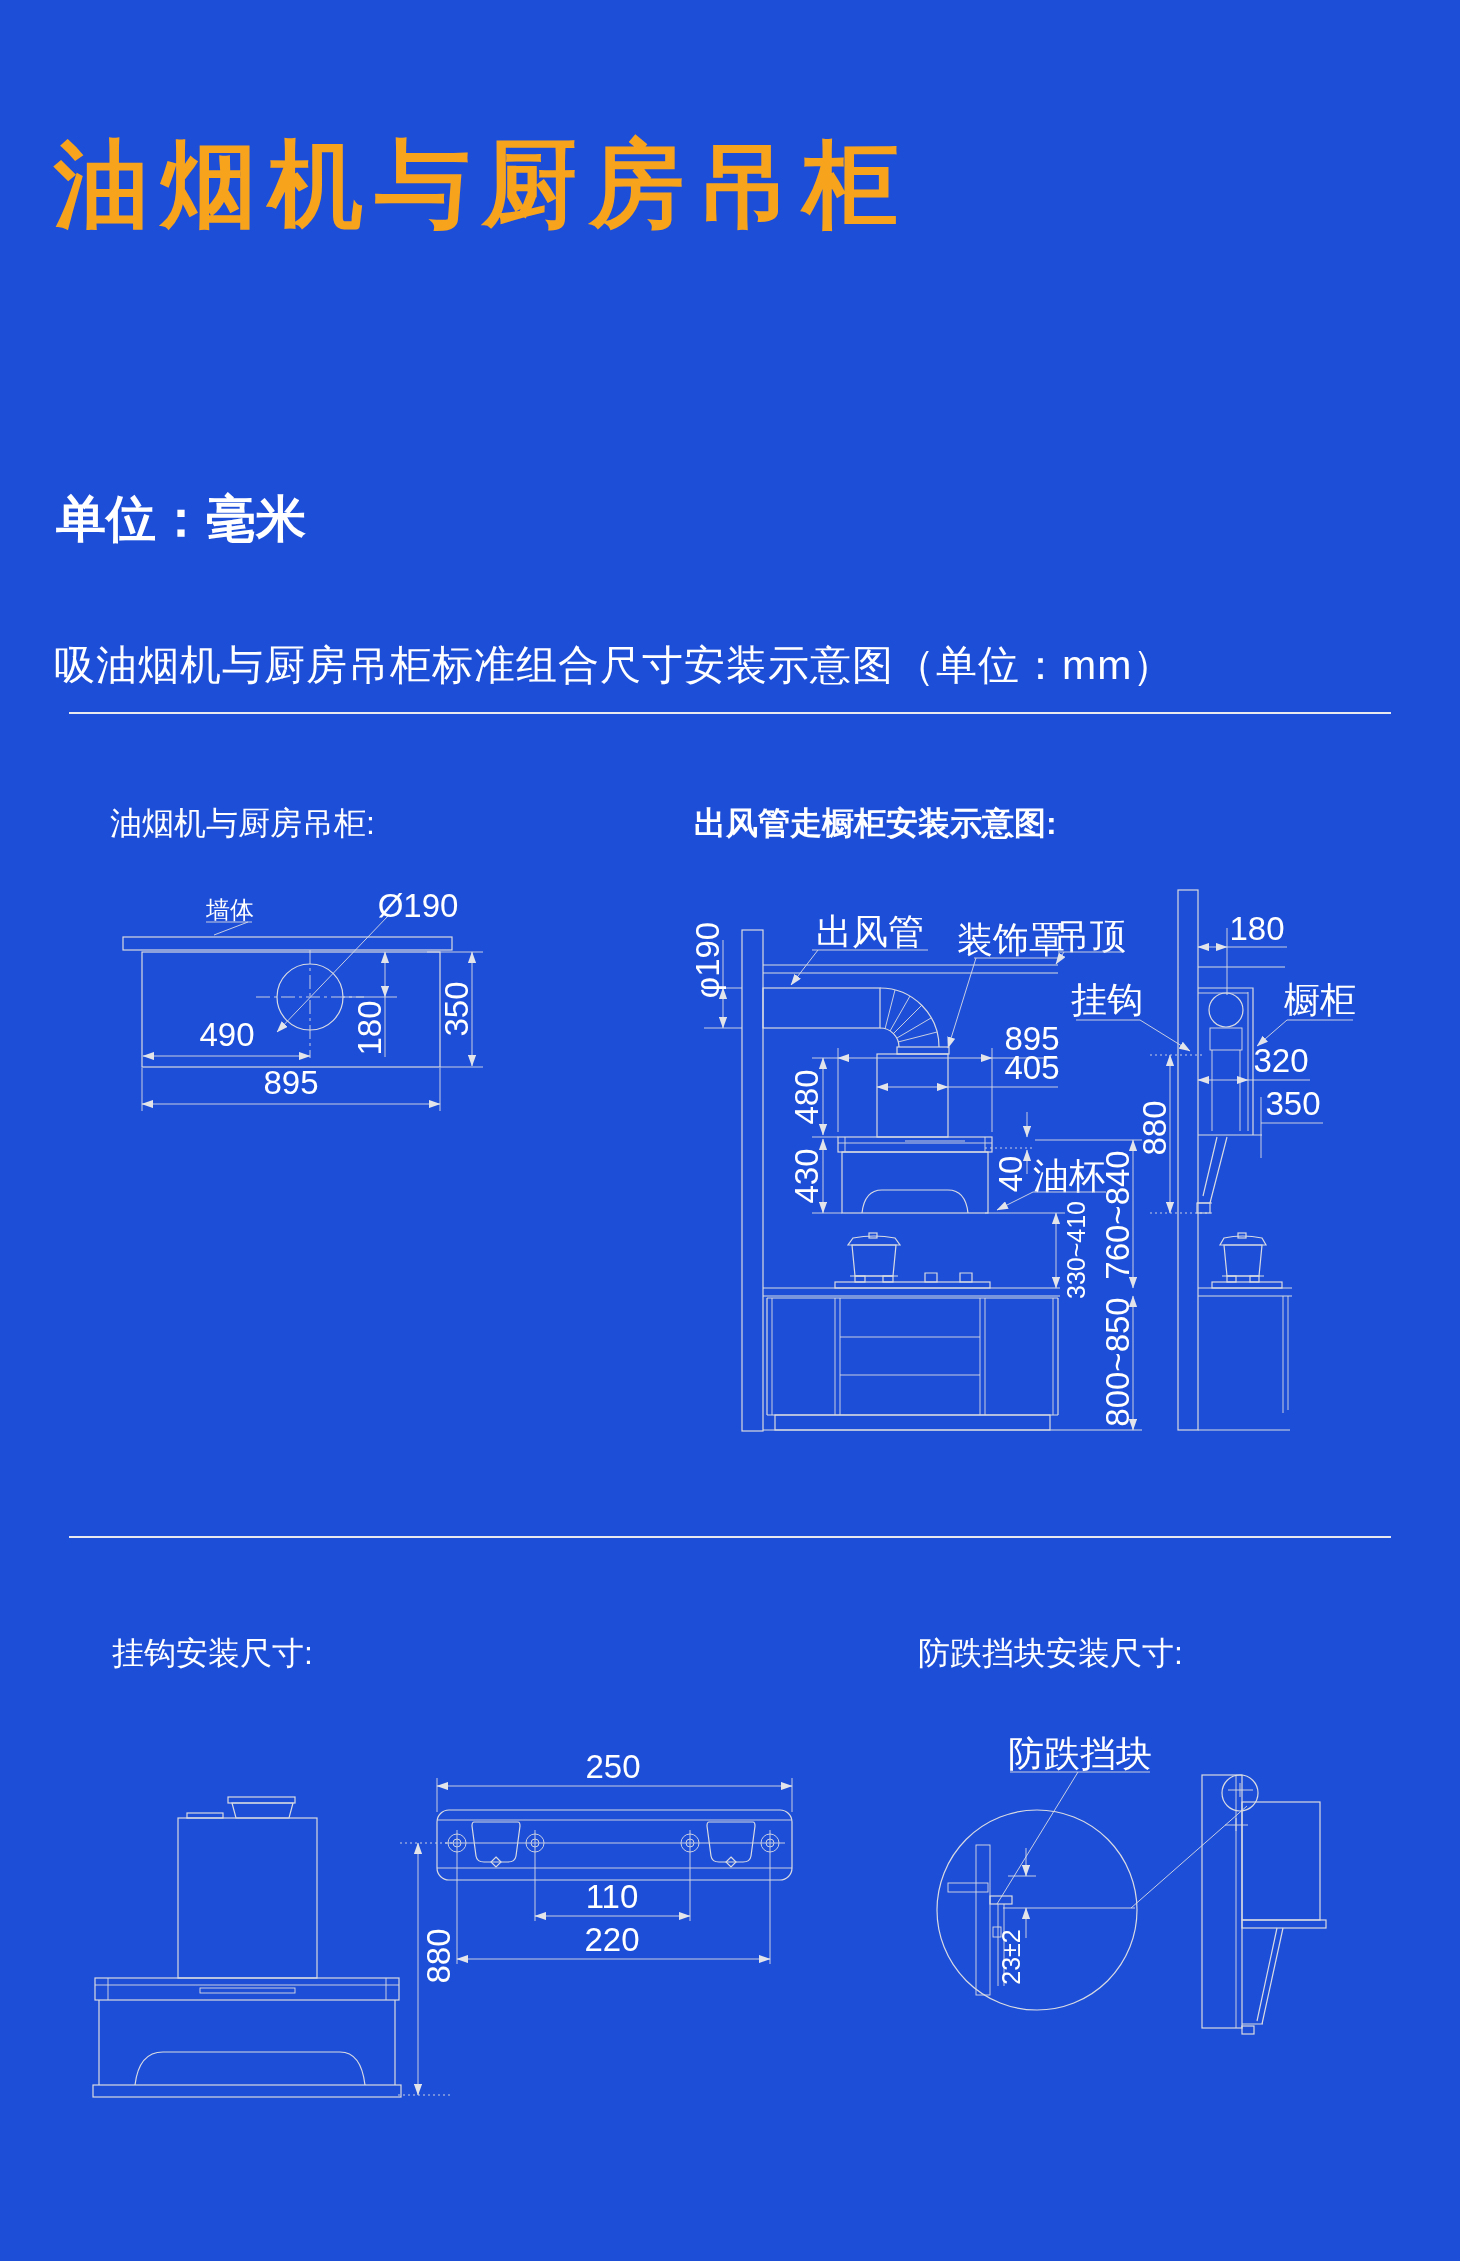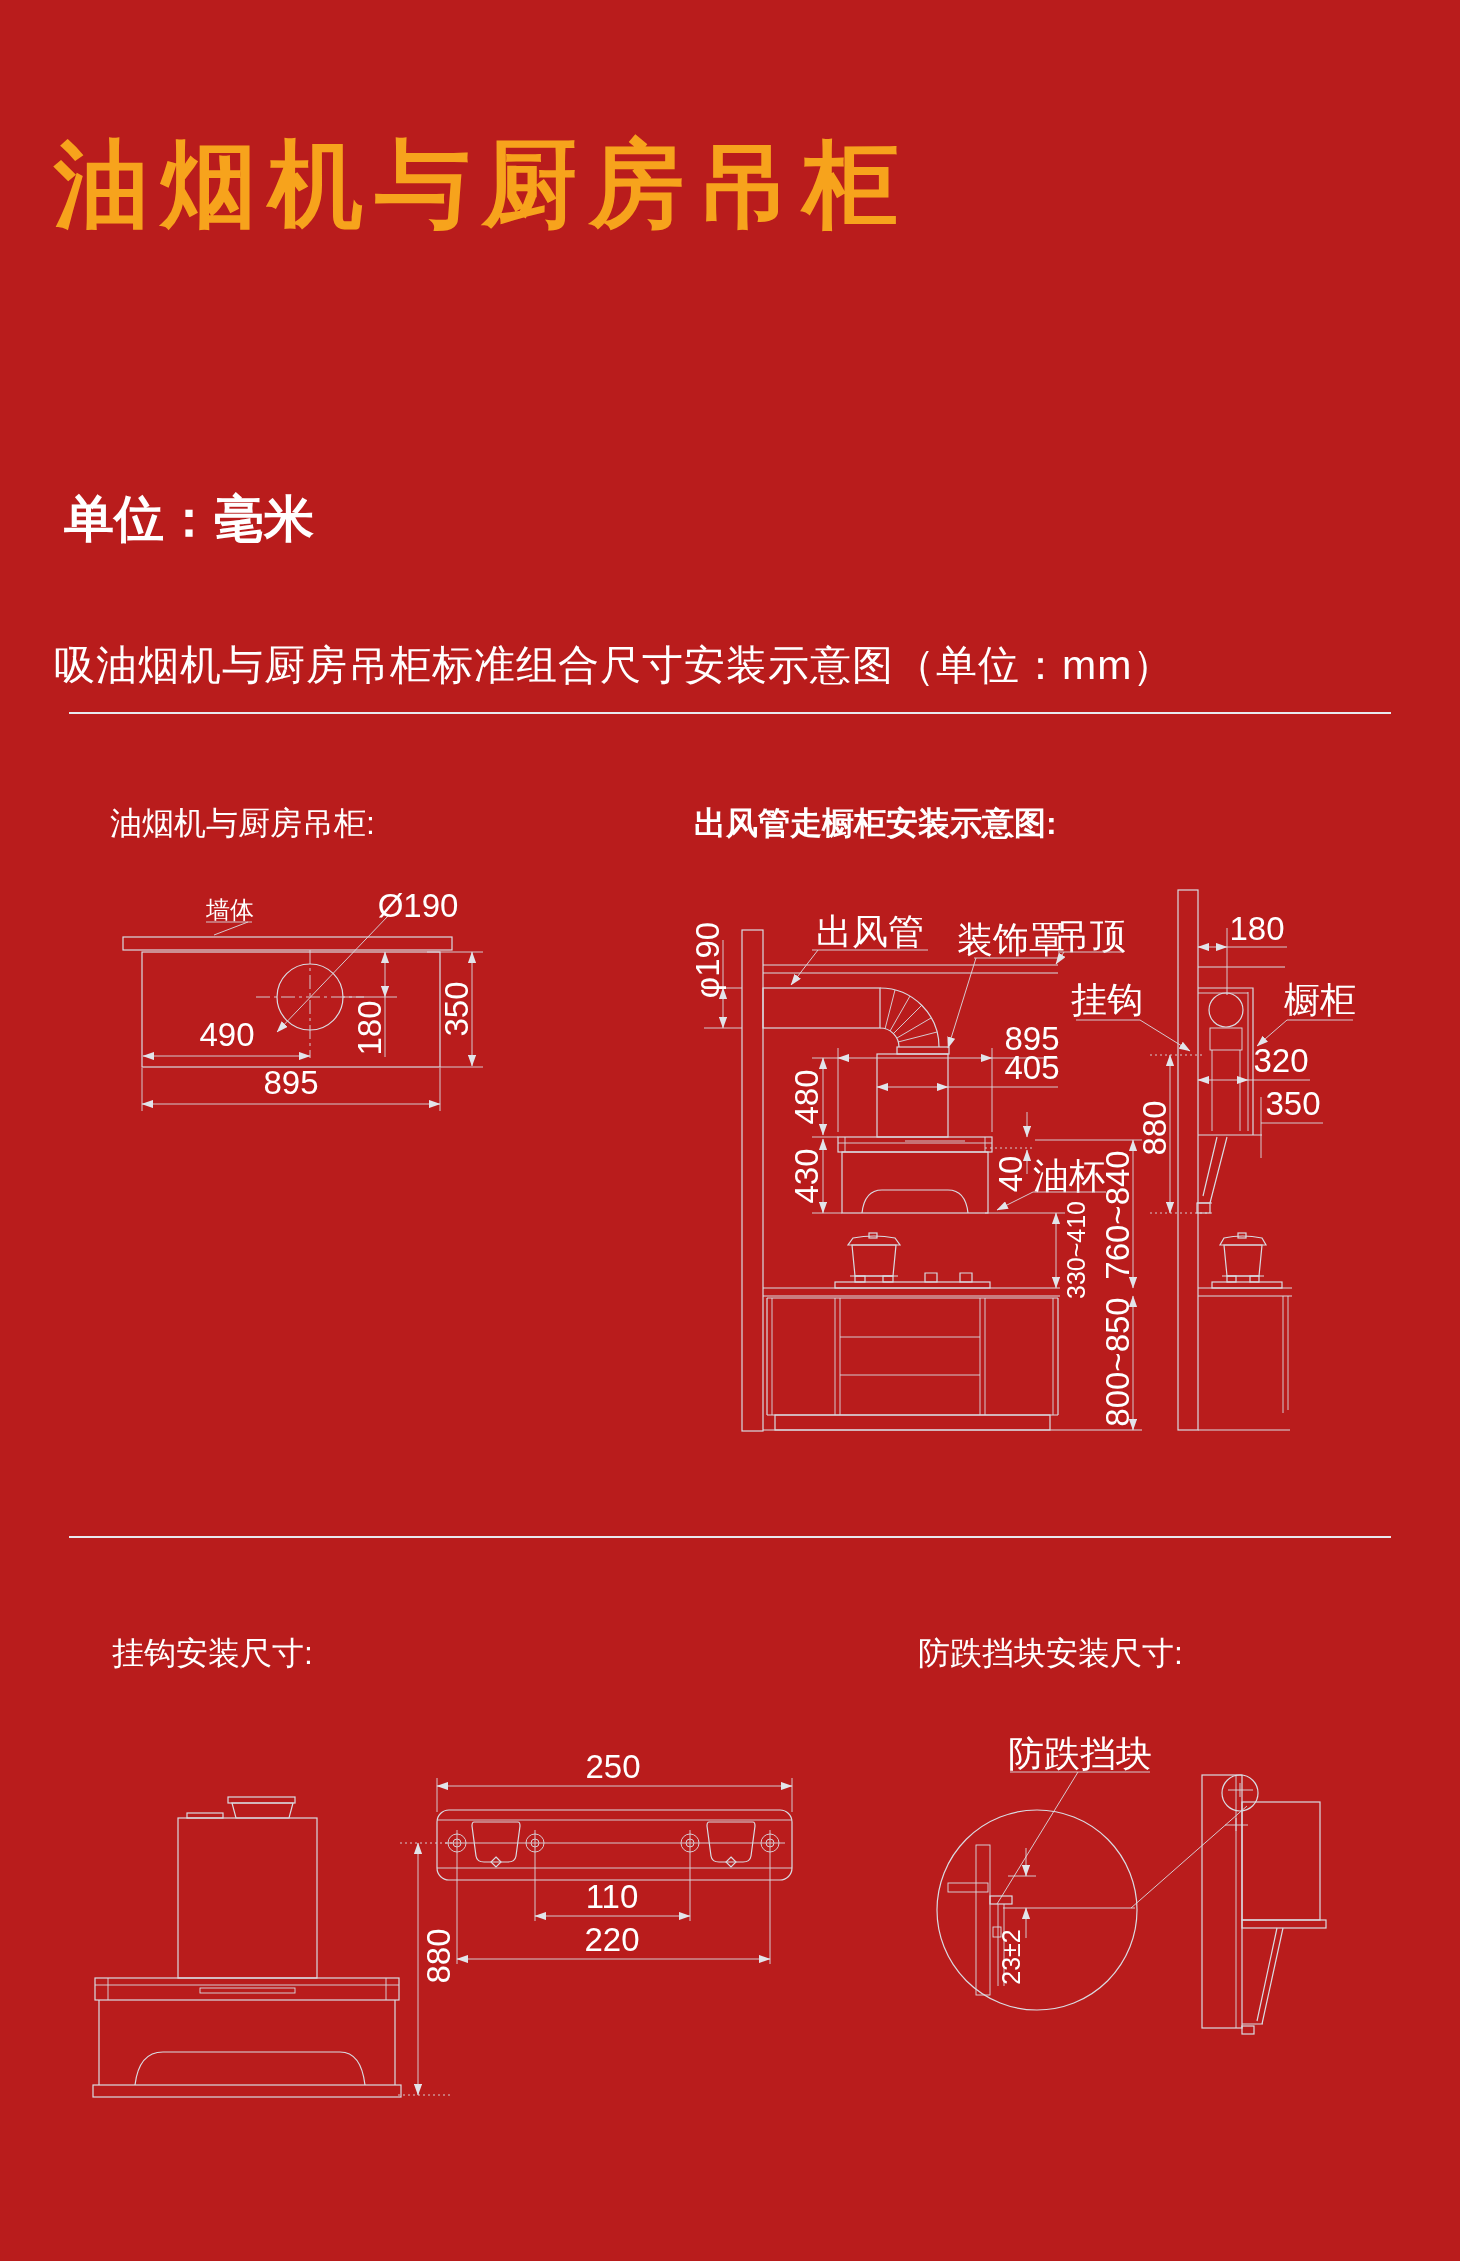--- a/index.html
+++ b/index.html
@@ -1,21 +1,21 @@
 <!DOCTYPE html>
 <html><head>
 <meta charset="utf-8">
 <style>
   html,body{margin:0;padding:0;background:#2a2a34;}
-  .page{position:relative;width:1460px;height:2261px;background:#b91c1c;overflow:hidden;
+  .page{position:relative;width:1460px;height:2261px;background:#1d4ed8;overflow:hidden;
         font-family:"Liberation Sans","DejaVu Sans",sans-serif;}
   .abs{position:absolute;white-space:nowrap;}
   .t1{left:54px;top:122px;font-size:95px;font-weight:bold;color:#f7a31c;letter-spacing:12px;}
   .t2{left:54px;top:312px;font-size:95px;font-weight:bold;color:#f7a31c;letter-spacing:12px;}
-  .unit{left:56px;top:486px;font-size:50px;font-weight:bold;color:#fff;margin-left:8px;}
+  .unit{left:56px;top:486px;font-size:50px;font-weight:bold;color:#fff;}
   .cap{left:54px;top:638px;font-size:41px;color:#fff;letter-spacing:1px;}
   .dt1{left:110px;top:802px;font-size:32px;color:#fff;}
   .dt2{left:694px;top:802px;font-size:32px;color:#fff;font-weight:bold;}
   .dt3{left:112px;top:1632px;font-size:32px;color:#fff;}
   .dt4{left:918px;top:1632px;font-size:32px;color:#fff;}
   .hr{position:absolute;left:69px;width:1322px;height:2px;background:#e8e9ee;}
   svg{position:absolute;left:0;top:0;}
   svg .ln{stroke:#d9dbe2;stroke-width:1.2;fill:none}
   svg .tn{stroke:#d9dbe2;stroke-width:0.9;fill:none}
   svg .dt{stroke-dasharray:2 3}

